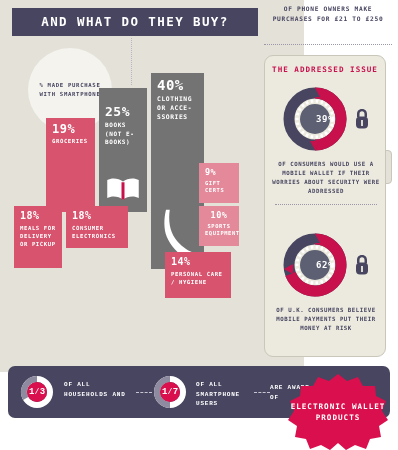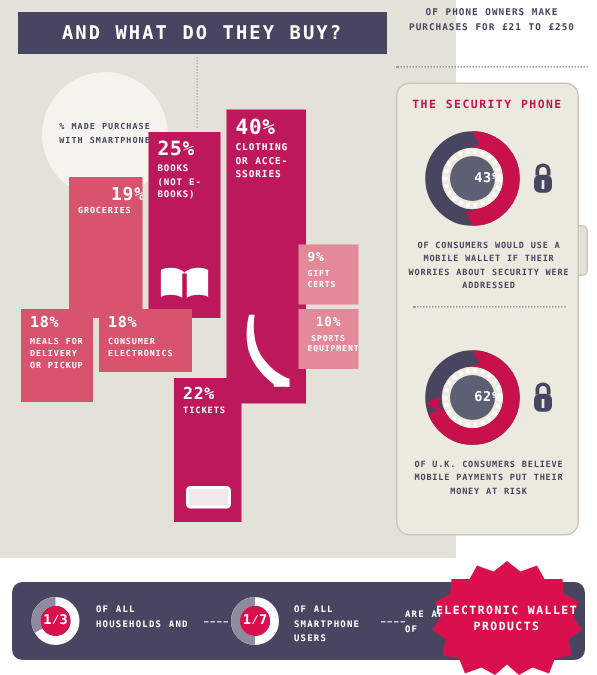--- a/index.html
+++ b/index.html
@@ -42,29 +42,29 @@
   
   .box{position:absolute;box-sizing:border-box;padding:5px 6px;overflow:hidden;}
   .box .pct{
     display:block;color:#ffffff;font-weight:bold;line-height:1;
     letter-spacing:.5px;
   }
   .box .lbl{
     display:block;color:#ffffff;font-weight:bold;letter-spacing:.6px;
     margin-top:3px;
   }
-  .c-deep{background:#be185d;}
+  .c-deep{background:#737373;}
   .c-mid{background:#d8536d;}
   .c-light{background:#e4899a;}
 
   .b-groceries{left:46px;top:118px;width:49px;height:94px;}
-  .b-groceries .pct{font-size:12px;margin-left:22px;} .b-groceries .lbl{font-size:5.6px;}
+  .b-groceries .pct{font-size:12px;} .b-groceries .lbl{font-size:5.6px;}
 
   .b-books{left:99px;top:88px;width:48px;height:124px;}
-  .b-books .pct{font-size:13px;} .b-books .lbl{font-size:6px;line-height:8.5px;}
+  .b-books .pct{font-size:13px;margin-top:12px;} .b-books .lbl{font-size:6px;line-height:8.5px;}
 
   .b-clothing{left:151px;top:73px;width:53px;height:196px;}
   .b-clothing .pct{font-size:14px;} .b-clothing .lbl{font-size:6.3px;line-height:8.8px;}
 
   .b-gift{left:199px;top:163px;width:40px;height:40px;}
   .b-gift .pct{font-size:8.5px;} .b-gift .lbl{font-size:5.4px;line-height:7.5px;}
 
   .b-sports{left:199px;top:206px;width:40px;height:40px;text-align:center;}
   .b-sports .pct{font-size:8.5px;} .b-sports .lbl{font-size:5.4px;line-height:7.5px;}
 
@@ -136,22 +136,22 @@
   .cap-1{top:104px;}
   .cap-2{top:250px;}
   .sec-dots{
     position:absolute;left:10px;top:148px;width:102px;height:0;
     border-top:1px dotted #9a97a8;
   }
   .lock{position:relative;width:16px;height:22px;margin-left:5px;}
 
   
   .bottom-bar{
-    position:absolute;left:8px;top:388px;width:382px;height:52px;
-    background:#474560;border-radius:7px;
+    position:absolute;left:8px;top:366px;width:382px;height:52px;
+    background:#474560;border-radius:7px;font-family:Liberation Mono, monospace;
   }
   .frac{
     position:absolute;top:9px;width:34px;height:34px;
   }
   .frac-1{left:12px;}
   .frac-2{left:145px;}
   .bb-txt{
     position:absolute;color:#ffffff;font-weight:bold;
     font-size:6px;letter-spacing:.8px;line-height:9.5px;
   }
@@ -230,46 +230,45 @@
       <span class="pct">18%</span>
       <span class="lbl">MEALS FOR DELIVERY OR PICKUP</span>
     </div>
 
     <div class="box c-mid b-electronics">
       <span class="pct">18%</span>
       <span class="lbl">CONSUMER ELECTRONICS</span>
     </div>
 
 
-    <div class="box c-deep b-tickets">
-      <span class="pct">22%</span>
-      <span class="lbl">TICKETS</span>
-      <div class="icon-ticket"></div>
-    </div>
-
+
+    <div class="box c-mid b-personal">
+      <span class="pct">14%</span>
+      <span class="lbl">PERSONAL CARE / HYGIENE</span>
+    </div>
 
   </div>
 
   <div class="phone-owners">OF PHONE OWNERS MAKE PURCHASES FOR £21 TO £250</div>
   <div class="dotted-h"></div>
 
   <div class="sec-tab"></div>
   <div class="sec-panel">
-    <div class="sec-title">THE SECURITY PHONE</div>
+    <div class="sec-title">THE ADDRESSED ISSUE</div>
 
     <div class="donut-wrap donut-1">
       <svg width="68" height="68" viewBox="0 0 68 68">
         <circle cx="34" cy="34" r="26" fill="none" stroke="#474560" stroke-width="11"></circle>
         <path d="M34 8 A26 26 0 0 1 34 60" fill="none" stroke="#c8104d" stroke-width="11"></path>
         <circle cx="34" cy="34" r="18" fill="none" stroke="#ffffff" stroke-width="3" stroke-dasharray="2.5 2.5"></circle>
         <circle cx="34" cy="34" r="15" fill="#5c6072"></circle>
         <polygon points="34,3 29,12 39,12" fill="#474560"></polygon>
         <polygon points="34,65 29,56 39,56" fill="#c8104d"></polygon>
       </svg>
-      <div style="position:absolute;left:0;right:0;text-align:center;color:#ffffff;font-weight:bold;font-size:9px;letter-spacing:.5px;">43%</div>
+      <div style="position:absolute;left:0;right:0;text-align:center;color:#ffffff;font-weight:bold;font-size:9px;letter-spacing:.5px;">39%</div>
       <svg class="lock" viewBox="0 0 16 22">
         <path d="M8 1 C4.5 1,3 3.5,3 6 L3 9 L5.5 9 L5.5 6 C5.5 4.3,6.5 3.3,8 3.3 C9.5 3.3,10.5 4.3,10.5 6 L10.5 9 L13 9 L13 6 C13 3.5,11.5 1,8 1 Z" fill="#474560"></path>
         <rect x="2" y="8.5" width="12" height="12" rx="4" fill="#474560"></rect>
         <rect x="7.1" y="12" width="1.8" height="6" fill="#eceade"></rect>
       </svg>
     </div>
 
     <div class="sec-cap cap-1">OF CONSUMERS WOULD USE A MOBILE WALLET IF THEIR WORRIES ABOUT SECURITY WERE ADDRESSED</div>
     <div class="sec-dots"></div>
 

